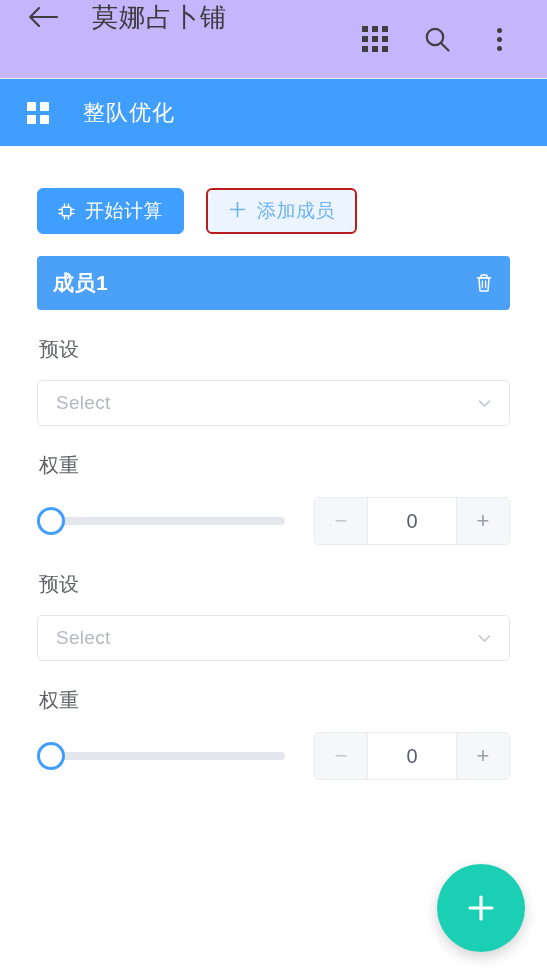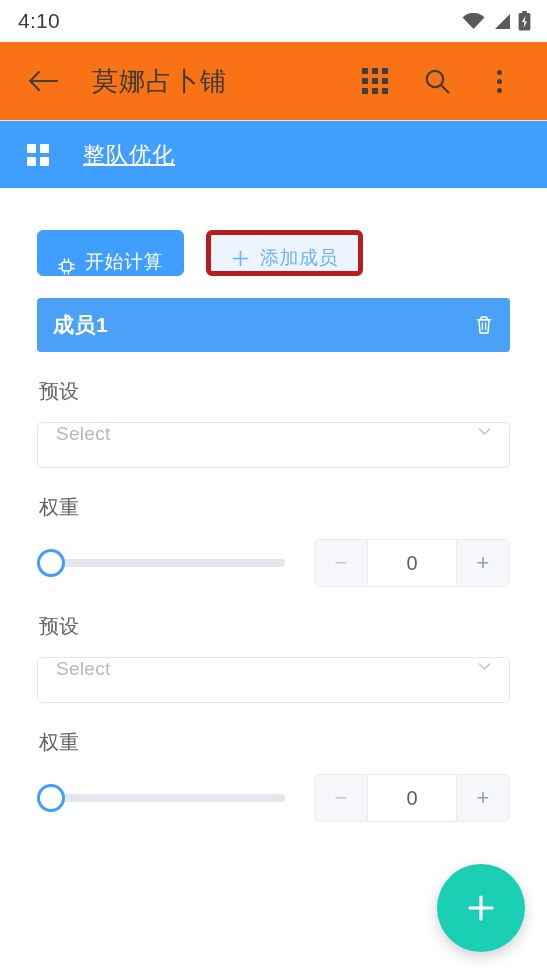--- a/index.html
+++ b/index.html
@@ -16,72 +16,72 @@
     height: 42px; display: flex; align-items: center;
     justify-content: space-between; padding: 0 16px 0 18px;
   }
   .status-time { font-size: 21px; color: #3c3c3c; letter-spacing: .3px; }
   .status-icons { display: flex; align-items: center; gap: 7px; }
   .ic-wifi { width: 23px; height: 17px; position: relative; }
   .ic-wifi svg, .ic-sig svg, .ic-bat svg { display: block; }
 
   
   .appbar {
-    height: 78px; display: flex; align-items: center; padding: 0 24px 0 26px;
-    background: #f97316;
+    height: 78px; display: flex; padding: 0 24px 0 26px;
+    background: #c4b5fd;
   }
   .appbar-back { width: 34px; height: 34px; display: flex; align-items: center; justify-content: center; }
   .appbar-title {
     flex: 1; font-size: 26px; color: #3a3a3a; margin-left: 32px; letter-spacing: 1px;
   }
   .appbar-actions { display: flex; align-items: center; gap: 30px; margin-right: 8px; }
   .appbar-icon { width: 32px; height: 32px; display: flex; align-items: center; justify-content: center; }
   .grid3 { display: grid; grid-template-columns: repeat(3, 6px); grid-template-rows: repeat(3, 6px); gap: 4px; }
   .grid3 i { background: #3f3f3f; display: block; width: 6px; height: 6px; }
   .dots3 { display: flex; flex-direction: column; gap: 4px; align-items: center; }
   .dots3 i { width: 5px; height: 5px; border-radius: 50%; background: #3f3f3f; display: block; }
   .appbar-sep { height: 1px; background: #e8e8e8; }
 
   
   .section-head {
     height: 67px; background: #409eff; display: flex; align-items: center;
-    padding-left: 27px; color: #fff; text-decoration: underline;
+    padding-left: 27px; color: #fff;
   }
   .grid2 { display: grid; grid-template-columns: repeat(2, 9px); grid-template-rows: repeat(2, 9px); gap: 4px; }
   .grid2 i { background: #fff; display: block; width: 9px; height: 9px; border-radius: 1px; }
   .section-title { font-size: 22px; margin-left: 34px; letter-spacing: 1px; }
 
   
   .content { padding: 0 37px; }
   .btn-row { display: flex; gap: 22px; padding-top: 42px; }
   .btn {
-    display: inline-flex; align-items: flex-end; justify-content: center;
+    display: inline-flex; align-items: center; justify-content: center;
     gap: 10px; height: 46px; border-radius: 6px; font-size: 19px;
     padding: 0 20px; white-space: nowrap; letter-spacing: .5px;
   }
   .btn-primary { background: #409eff; color: #fff; border: 1px solid #409eff; }
-  .btn-ghost { background: #ecf5ff; color: #6cb2f7; border: 5px solid #b91c1c; }
+  .btn-ghost { background: #ecf5ff; color: #6cb2f7; border: 2px solid #b91c1c; }
   .ic-chip { width: 17px; height: 17px; }
   .ic-plus-thin { font-size: 21px; line-height: 1; font-weight: 300; }
 
   
   .member { margin-top: 22px; }
   .member-head {
     height: 54px; background: #4ba0f8; border-radius: 4px;
     display: flex; align-items: center; justify-content: space-between;
     padding: 0 15px 0 16px; color: #fff;
   }
   .member-name { font-size: 21px; font-weight: bold; letter-spacing: .5px; }
   .ic-trash { width: 22px; height: 22px; }
 
   .field-label { font-size: 20px; color: #606266; margin: 26px 0 0 2px; }
 
   .select {
     margin-top: 17px; height: 46px; border: 1px solid #e6e6e6; border-radius: 5px;
-    background: #fff; display: flex; justify-content: space-between;
+    background: #fff; display: flex; align-items: center; justify-content: space-between;
     padding: 0 16px 0 18px;
   }
   .select-value { font-size: 19px; color: #b5b8bf; letter-spacing: .3px; }
   .chev { width: 17px; height: 17px; }
 
   .weight-row { margin-top: 18px; display: flex; align-items: center; }
   .slider { position: relative; width: 248px; height: 34px; display: flex; align-items: center; }
   .slider-track { position: absolute; left: 11px; right: 0; height: 8px; background: #e4e7ed; border-radius: 4px; }
   .slider-thumb {
     position: absolute; left: 0; width: 28px; height: 28px; border-radius: 50%;
@@ -109,42 +109,20 @@
     background: #1bcfb4; box-shadow: 0 5px 14px rgba(0,0,0,.18);
     display: flex; align-items: center; justify-content: center;
   }
   .fab svg { display: block; }
 </style>
 </head>
 <body>
 
 <div class="phone">
 
-  <div class="statusbar">
-    <div class="status-time">4:10</div>
-    <div class="status-icons">
-      <span class="ic-wifi">
-        <svg width="23" height="17" viewBox="0 0 23 17">
-            <path d="M11.5 16 L0.5 4.5 A15 15 0 0 1 22.5 4.5 Z" fill="#5a5a5a"></path>
-          </svg>
-      </span>
-      <span class="ic-sig">
-        <svg width="19" height="17" viewBox="0 0 19 17">
-            <path d="M18 1 L18 16 L3 16 Z" fill="#5a5a5a"></path>
-          </svg>
-      </span>
-      <span class="ic-bat">
-        <svg width="13" height="20" viewBox="0 0 13 20">
-          <rect x="4.2" y="0" width="4.6" height="2" fill="#5a5a5a"></rect>
-          <rect x="0.6" y="2" width="11.8" height="17.4" rx="1.6" fill="#5a5a5a"></rect>
-          <path d="M7.4 5 L4 11 H6.4 L5.6 16.6 L9 10.4 H6.6 Z" fill="#ffffff"></path>
-        </svg>
-      </span>
-    </div>
-  </div>
 
   <div class="appbar">
     <div class="appbar-back">
       <svg width="30" height="24" viewBox="0 0 30 24">
         <path d="M29 12 H3 M11 3 L2.2 12 L11 21" stroke="#3f3f3f" stroke-width="2.1" fill="none" stroke-linecap="round" stroke-linejoin="round"></path>
       </svg>
     </div>
     <div class="appbar-title">莫娜占卜铺</div>
     <div class="appbar-actions">
       <div class="appbar-icon">

